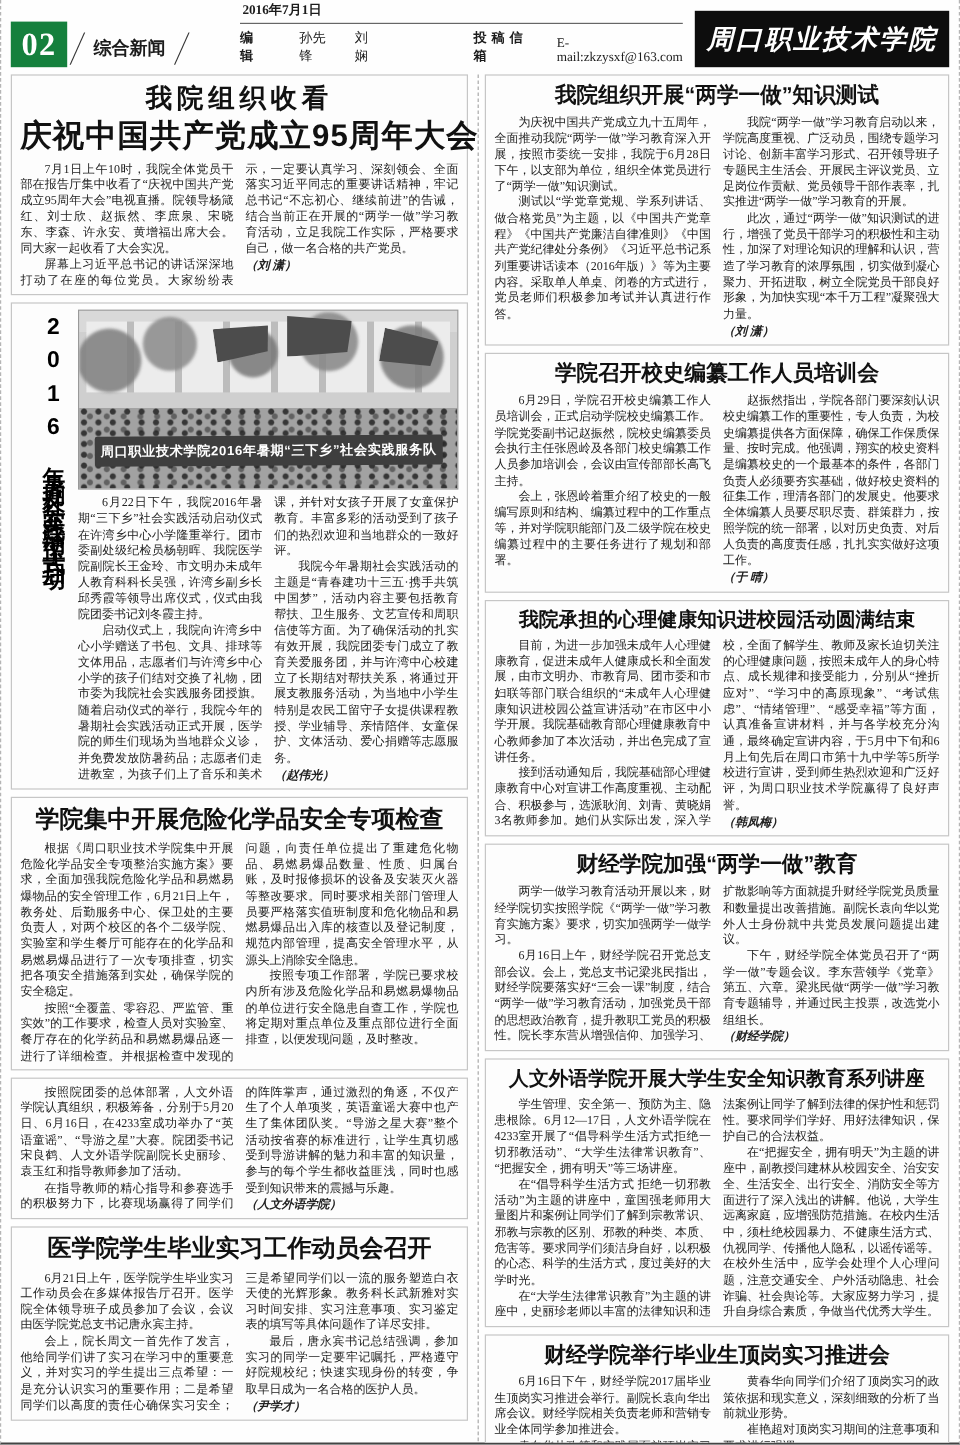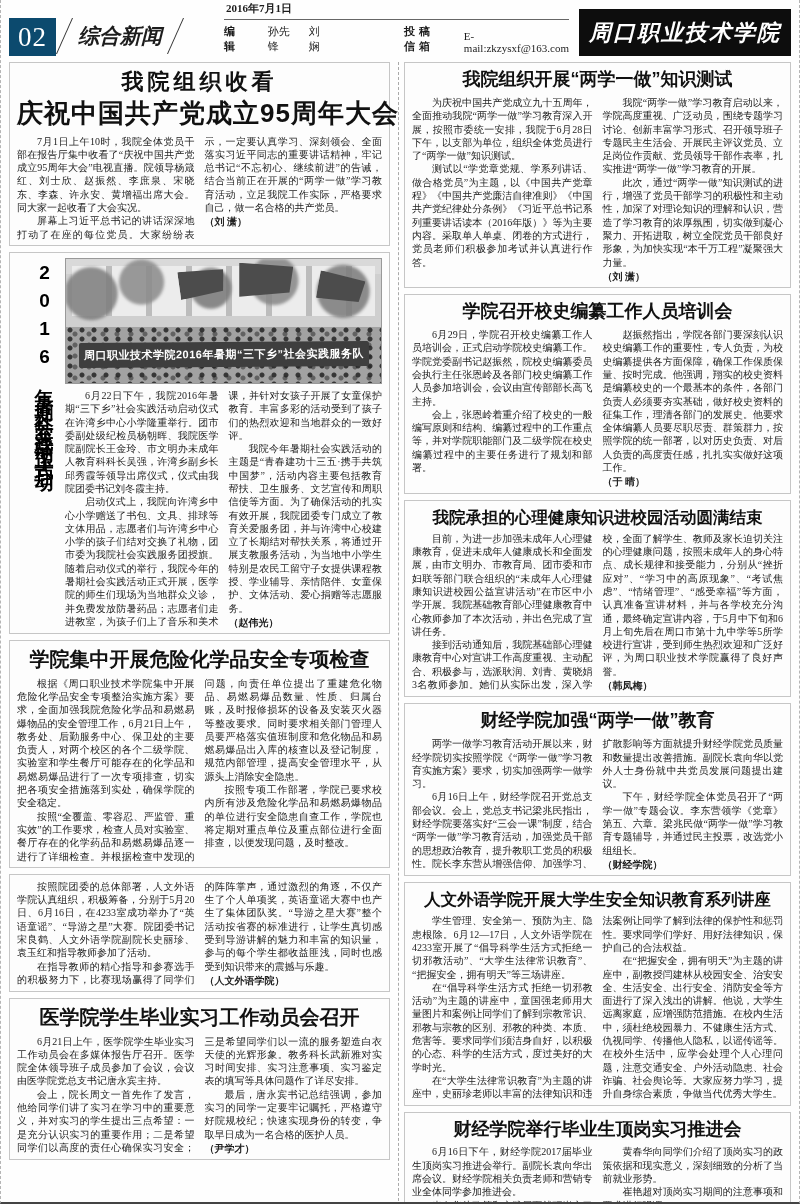--- a/index.html
+++ b/index.html
@@ -6,24 +6,24 @@
   html,body { background:#e9e9e9; }
   .page {
     width: 800px; height: 1204px; margin: 0 auto; background: #fefefe;
     padding: 8px 8px 4px 8px; overflow: hidden; position: relative;
     font-family: "Liberation Serif", serif; color: #1c1c1c;
     border-left: 1px dashed #b5b5b5; border-right: 1px dashed #b5b5b5;
     border-bottom: 2px solid #444;
   }
   
   .hdr { display: flex; align-items: flex-end; height: 48px; margin-bottom: 6px; }
-  .pagenum { background:#0c4a6e; color:#fff; font-family:"Liberation Serif",serif;
-    font-size:27px; line-height:1; padding:6px 9px 5px; letter-spacing:1px; }
-  .section-name { font-family:"Liberation Serif",serif; font-style:italic; font-weight:700;
-    font-size:21px; padding:0 22px 6px; position:relative; white-space:nowrap;text-align:center; }
+  .pagenum { background:#15803d; color:#fff; font-family:"Liberation Serif",serif;
+    font-size:27px; line-height:1; padding:6px 9px 5px; letter-spacing:1px;font-weight:bold; }
+  .section-name { font-family:"Liberation Serif",serif; font-weight:700;
+    font-size:15px; padding:0 22px 6px; position:relative; white-space:nowrap;text-align:center; }
   .section-name::before,.section-name::after { content:""; position:absolute; top:-4px; bottom:2px;
     border-left:1px solid #333; transform:skewX(-24deg); }
   .section-name::before { left:8px; } .section-name::after { right:8px; }
   .hdr-mid { flex:1; padding:0 10px 2px 4px;margin-left:36px; }
   .hdr-date { font-size:11px; font-weight:700; padding-left:2px; }
   .hdr-rule { border-top:1px solid #666; margin:3px 0 4px; }
   .hdr-eds { display:flex; gap:18px; font-size:11px; align-items:flex-end; }
   .hdr-eds .lbl { font-weight:700; letter-spacing:4px; }
   .hdr-eds .mail-lbl { font-weight:700; margin-left:60px; }
   .masthead { background:#0d0d0d; color:#ffffff; font-family:"Liberation Serif",serif;
@@ -37,28 +37,28 @@
   
   .art { border:1px solid #c6c6c6; background:#fdfdfd; padding:5px 7px 4px; margin-bottom:6px; }
   .hl { font-family:"Liberation Sans",sans-serif; font-weight:700; text-align:center;
     font-size:18px; line-height:1.22; margin:1px 0 5px; white-space:nowrap; color:#111; }
   .hl-16 { font-size:16.5px; }
   .hl-20 { font-size:20px; }
   .hl-a1 { font-size:22px; letter-spacing:4px; margin-bottom:0; }
   .hl-a2 { font-size:26px; letter-spacing:1px; margin-top:2px; }
   .cols { column-count:2; column-gap:10px; }
   .cols p { font-size:10px; line-height:1.33; text-align:justify; text-indent:2em; color:#222; }
-  .byline { text-indent:0 !important; text-align:left; font-weight:700; margin-top:1px; }
+  .byline { text-indent:0 !important; text-align:left; font-weight:700; margin-top:1px;font-style:italic; }
   
   .feature { display:flex; gap:8px; }
   .v-title { flex:none; width:40px; writing-mode:vertical-rl; text-orientation:upright;
     font-family:"Liberation Sans",sans-serif; font-weight:700; font-size:19px;
     letter-spacing:7px; color:#000; padding-top:4px; overflow:hidden; }
   .feature-main { flex:1; min-width:0; }
-  .photo { position:relative; height:126px; overflow:hidden; border:1px solid #999;
+  .photo { position:relative; height:150px; overflow:hidden; border:1px solid #999;
     background: linear-gradient(#d9d9d9 0 12%, #cfcfcf 12% 55%, #b3b3b3 55% 100%); margin-bottom:5px; }
   .ph-building { position:absolute; top:6%; left:2%; right:2%; height:40%;
     background: repeating-linear-gradient(90deg,#ececec 0 34px,#bcbcbc 34px 40px); }
   .ph-trees { position:absolute; top:0; left:0; right:0; height:62%; filter:blur(1.5px);
     background-image:
       radial-gradient(circle at 8% 45%, #7d7d7d 0 26px, transparent 27px),
       radial-gradient(circle at 24% 30%, #8a8a8a 0 22px, transparent 23px),
       radial-gradient(circle at 46% 38%, #777 0 20px, transparent 21px),
       radial-gradient(circle at 66% 28%, #868686 0 24px, transparent 25px),
       radial-gradient(circle at 88% 42%, #7b7b7b 0 26px, transparent 27px); opacity:.85; }

